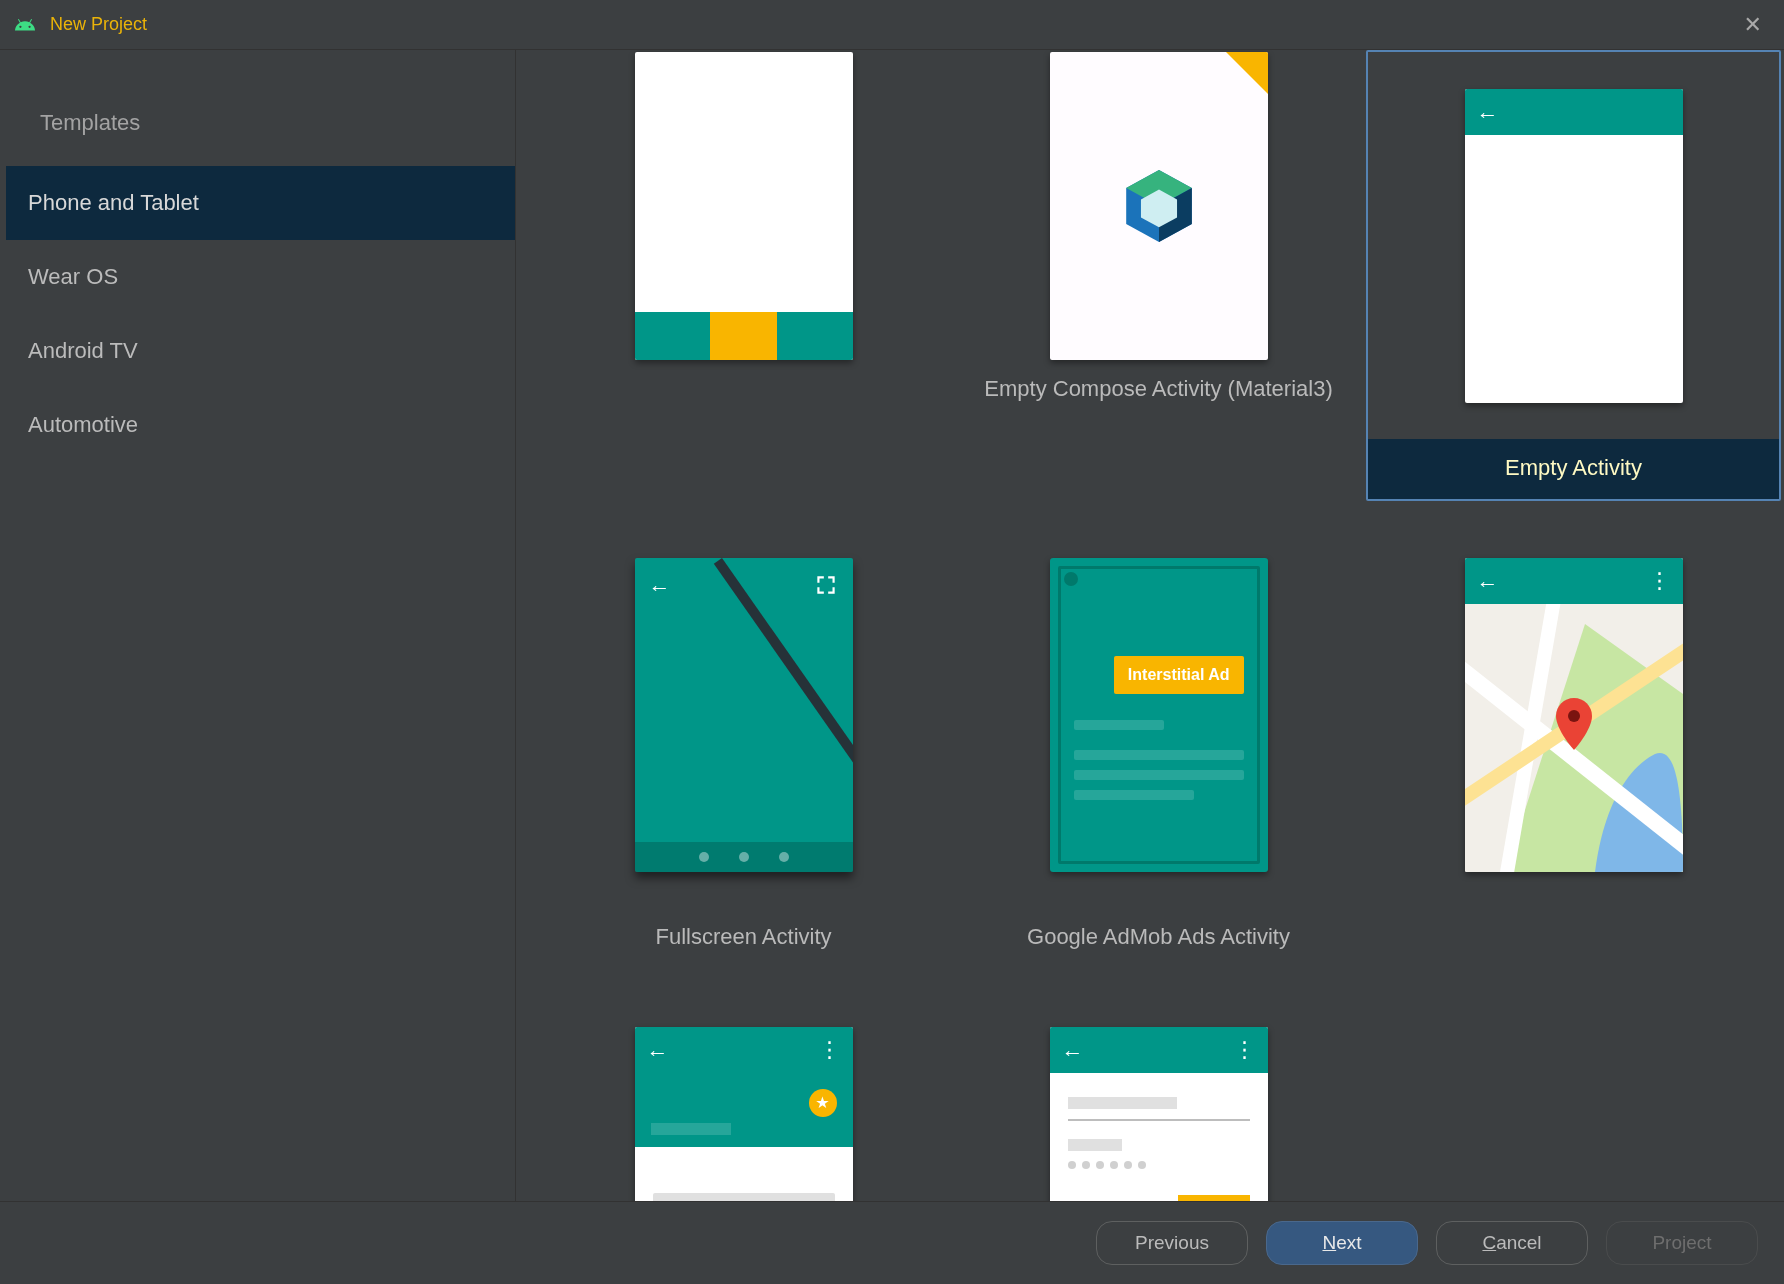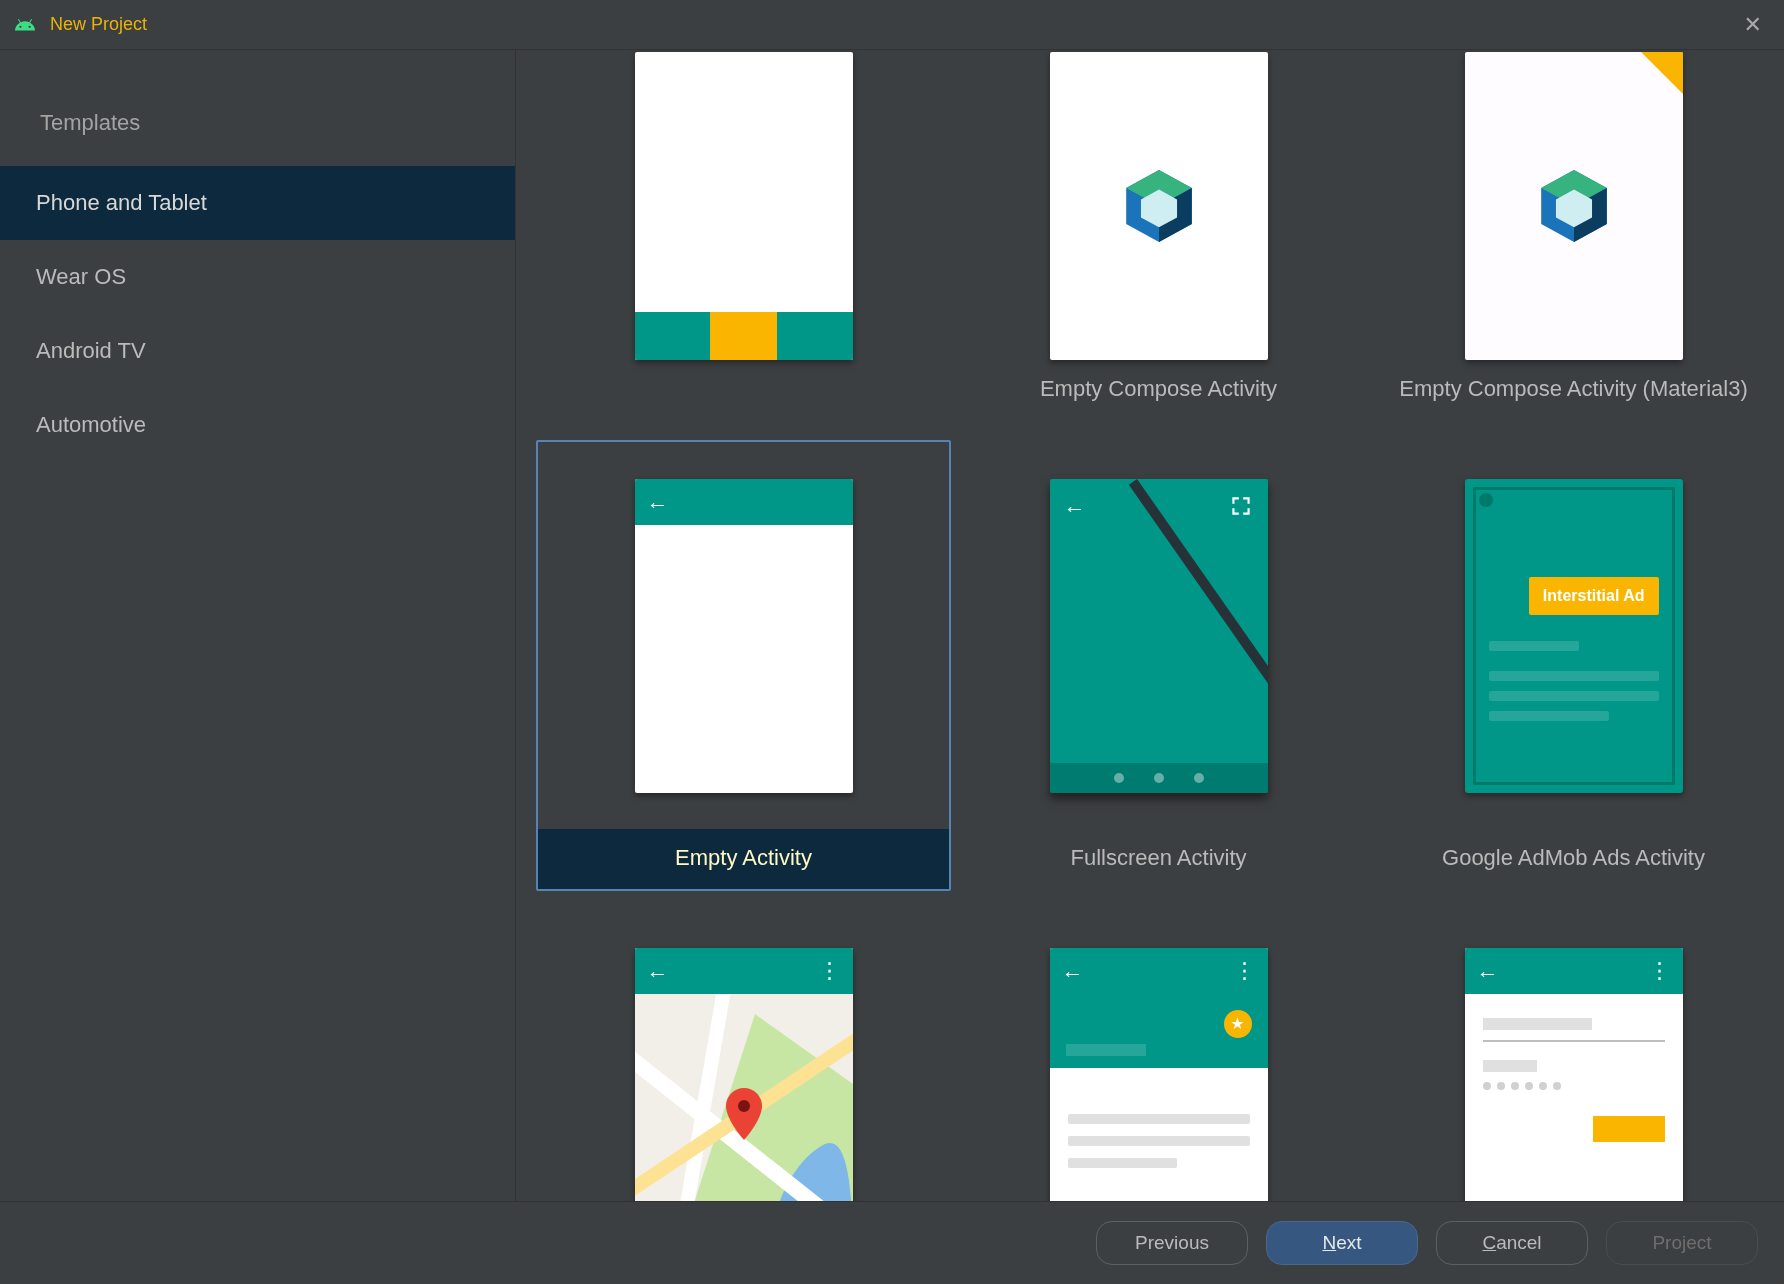--- a/index.html
+++ b/index.html
@@ -41,24 +41,25 @@
     border-right: 1px solid #323232;
     background: #3c3f41;
     padding-top: 40px;
   }
   .sidebar-header {
     padding: 20px 34px 30px 40px;
     font-size: 22px;
     color: #a3a3a3;
   }
   .sidebar-item {
-    padding: 24px 36px;
+    padding: 24px 22px;
     font-size: 22px;
     color: #bbbbbb;
     cursor: pointer;
+    margin-left: 6px;
   }
   .sidebar-item.selected {
     background: #0d293e;
     color: #d8d8d8;
   }
   
   .content {
     flex: 1;
     overflow: auto;
     padding: 0 20px;
@@ -255,35 +256,20 @@
             <div style="flex:1"></div>
             <div class="bottomnav">
               <div class="seg"></div>
                 <div class="seg mid"></div>
                 <div class="seg"></div>
             </div>
           </div>
         </div>
       </div>
 
-      <div class="cell">
-        <div class="thumb-holder first-row">
-          <div class="phone cut-top">
-            <div class="compose-center">
-              <svg width="82" height="82" viewBox="0 0 100 100">
-                <polygon points="50,6 90,28 90,72 50,94 10,72 10,28" fill="#1b73ba"></polygon>
-                <polygon points="50,6 90,28 50,50 10,28" fill="#36b37e"></polygon>
-                <polygon points="50,50 90,28 90,72 50,94" fill="#0b3d61"></polygon>
-                <polygon points="50,30 72,42 72,64 50,76 28,64 28,42" fill="#cfeef2"></polygon>
-              </svg>
-            </div>
-          </div>
-        </div>
-        <div class="caption">Empty Compose Activity</div>
-      </div>
 
       <div class="cell">
         <div class="thumb-holder first-row">
           <div class="phone cut-top" style="background:#fffcff;">
             <div class="corner-ribbon"></div>
             <div class="compose-center">
               <svg width="82" height="82" viewBox="0 0 100 100">
                 <polygon points="50,6 90,28 90,72 50,94 10,72 10,28" fill="#1b73ba"></polygon>
                 <polygon points="50,6 90,28 50,50 10,28" fill="#36b37e"></polygon>
                 <polygon points="50,50 90,28 90,72 50,94" fill="#0b3d61"></polygon>

